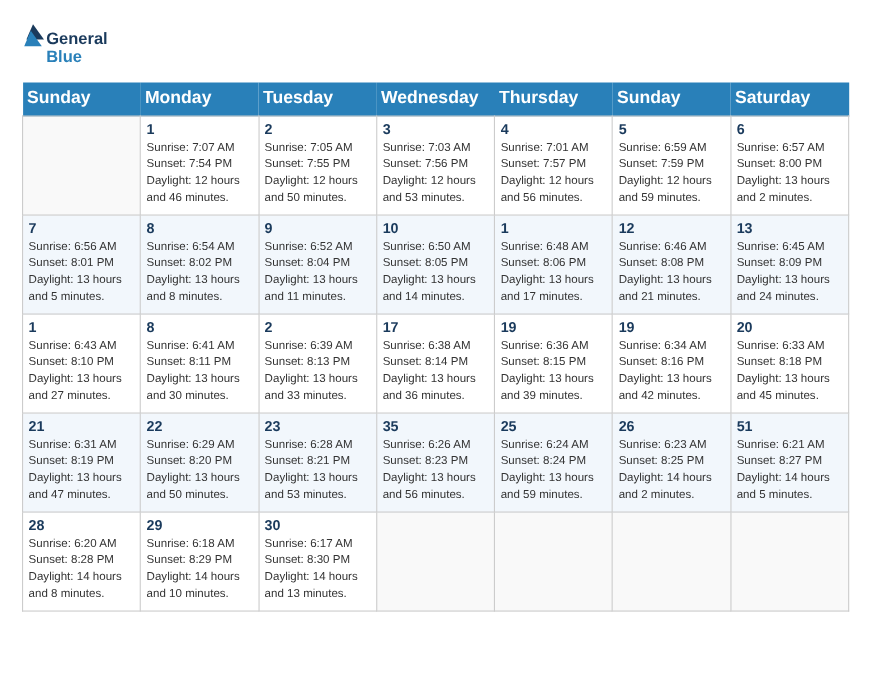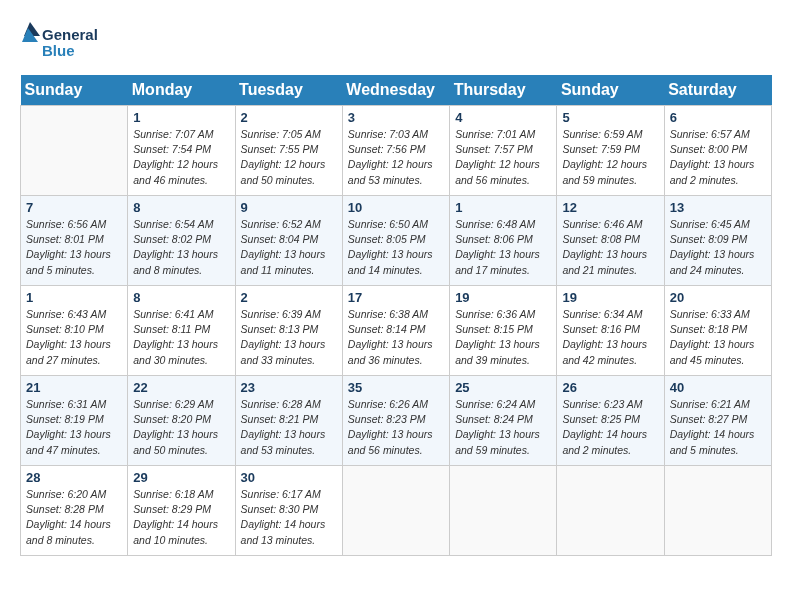--- a/index.html
+++ b/index.html
@@ -57,21 +57,20 @@
       font-size: 13px;
       font-weight: bold;
       color: #1a3a5c;
       display: block;
       margin-bottom: 2px;
     }
     .day-info {
       font-size: 10.5px;
       color: #333;
       line-height: 1.45;
-      font-style: italic;
     }
     .empty-cell {
       background: #f9f9f9;
     }
     tbody tr:nth-child(odd) td {
       background-color: #fff;
     }
     tbody tr:nth-child(even) td {
       background-color: #f2f7fc;
     }
@@ -216,21 +215,21 @@
         </td>
         <td>
           <span class="day-number">25</span>
           <div class="day-info">Sunrise: 6:24 AM<br>Sunset: 8:24 PM<br>Daylight: 13 hours<br>and 59 minutes.</div>
         </td>
         <td>
           <span class="day-number">26</span>
           <div class="day-info">Sunrise: 6:23 AM<br>Sunset: 8:25 PM<br>Daylight: 14 hours<br>and 2 minutes.</div>
         </td>
         <td>
-          <span class="day-number">40</span>
+          <span class="day-number">51</span>
           <div class="day-info">Sunrise: 6:21 AM<br>Sunset: 8:27 PM<br>Daylight: 14 hours<br>and 5 minutes.</div>
         </td>
       </tr>
       <tr>
         <td>
           <span class="day-number">28</span>
           <div class="day-info">Sunrise: 6:20 AM<br>Sunset: 8:28 PM<br>Daylight: 14 hours<br>and 8 minutes.</div>
         </td>
         <td>
           <span class="day-number">29</span>

